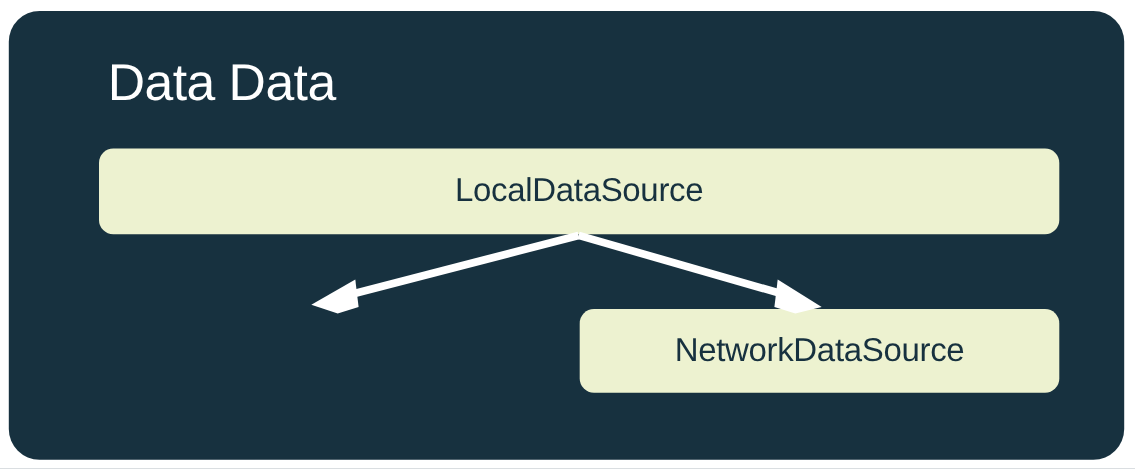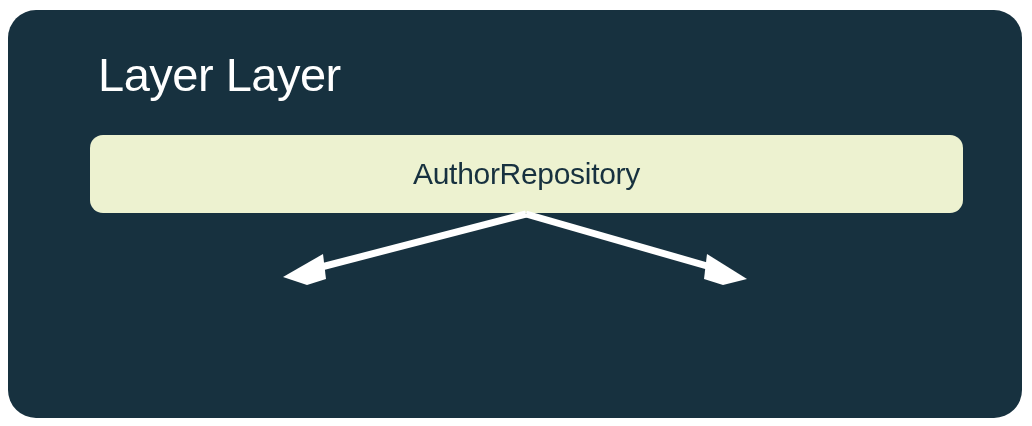--- a/index.html
+++ b/index.html
@@ -92,28 +92,31 @@
     pointer-events: none;
   }
 </style>
 </head>
 <body>
 
 <div id="diagram-root">
 
   <div class="layer-container">
 
-    <div class="layer-title">Layer Layer</div>
+    <div class="layer-title">Data Data</div>
   </div>
 
   <div class="node-box" id="node-author-repository">
-    <span class="node-label">AuthorRepository</span>
+    <span class="node-label">LocalDataSource</span>
   </div>
 
 
+  <div class="node-box" id="node-network-data-source">
+    <span class="node-label">NetworkDataSource</span>
+  </div>
 
   <svg class="arrow-layer" viewBox="0 0 1032 426" width="1032" height="426">
 
     <g>
       <line x1="526" y1="214" x2="302" y2="272" stroke="#ffffff" stroke-width="7" stroke-linecap="butt"></line>
       <polygon points="283,277 323,254 326,279 307,285" fill="#ffffff"></polygon>
     </g>
 
     <g>
       <line x1="526" y1="214" x2="728" y2="272" stroke="#ffffff" stroke-width="7" stroke-linecap="butt"></line>

